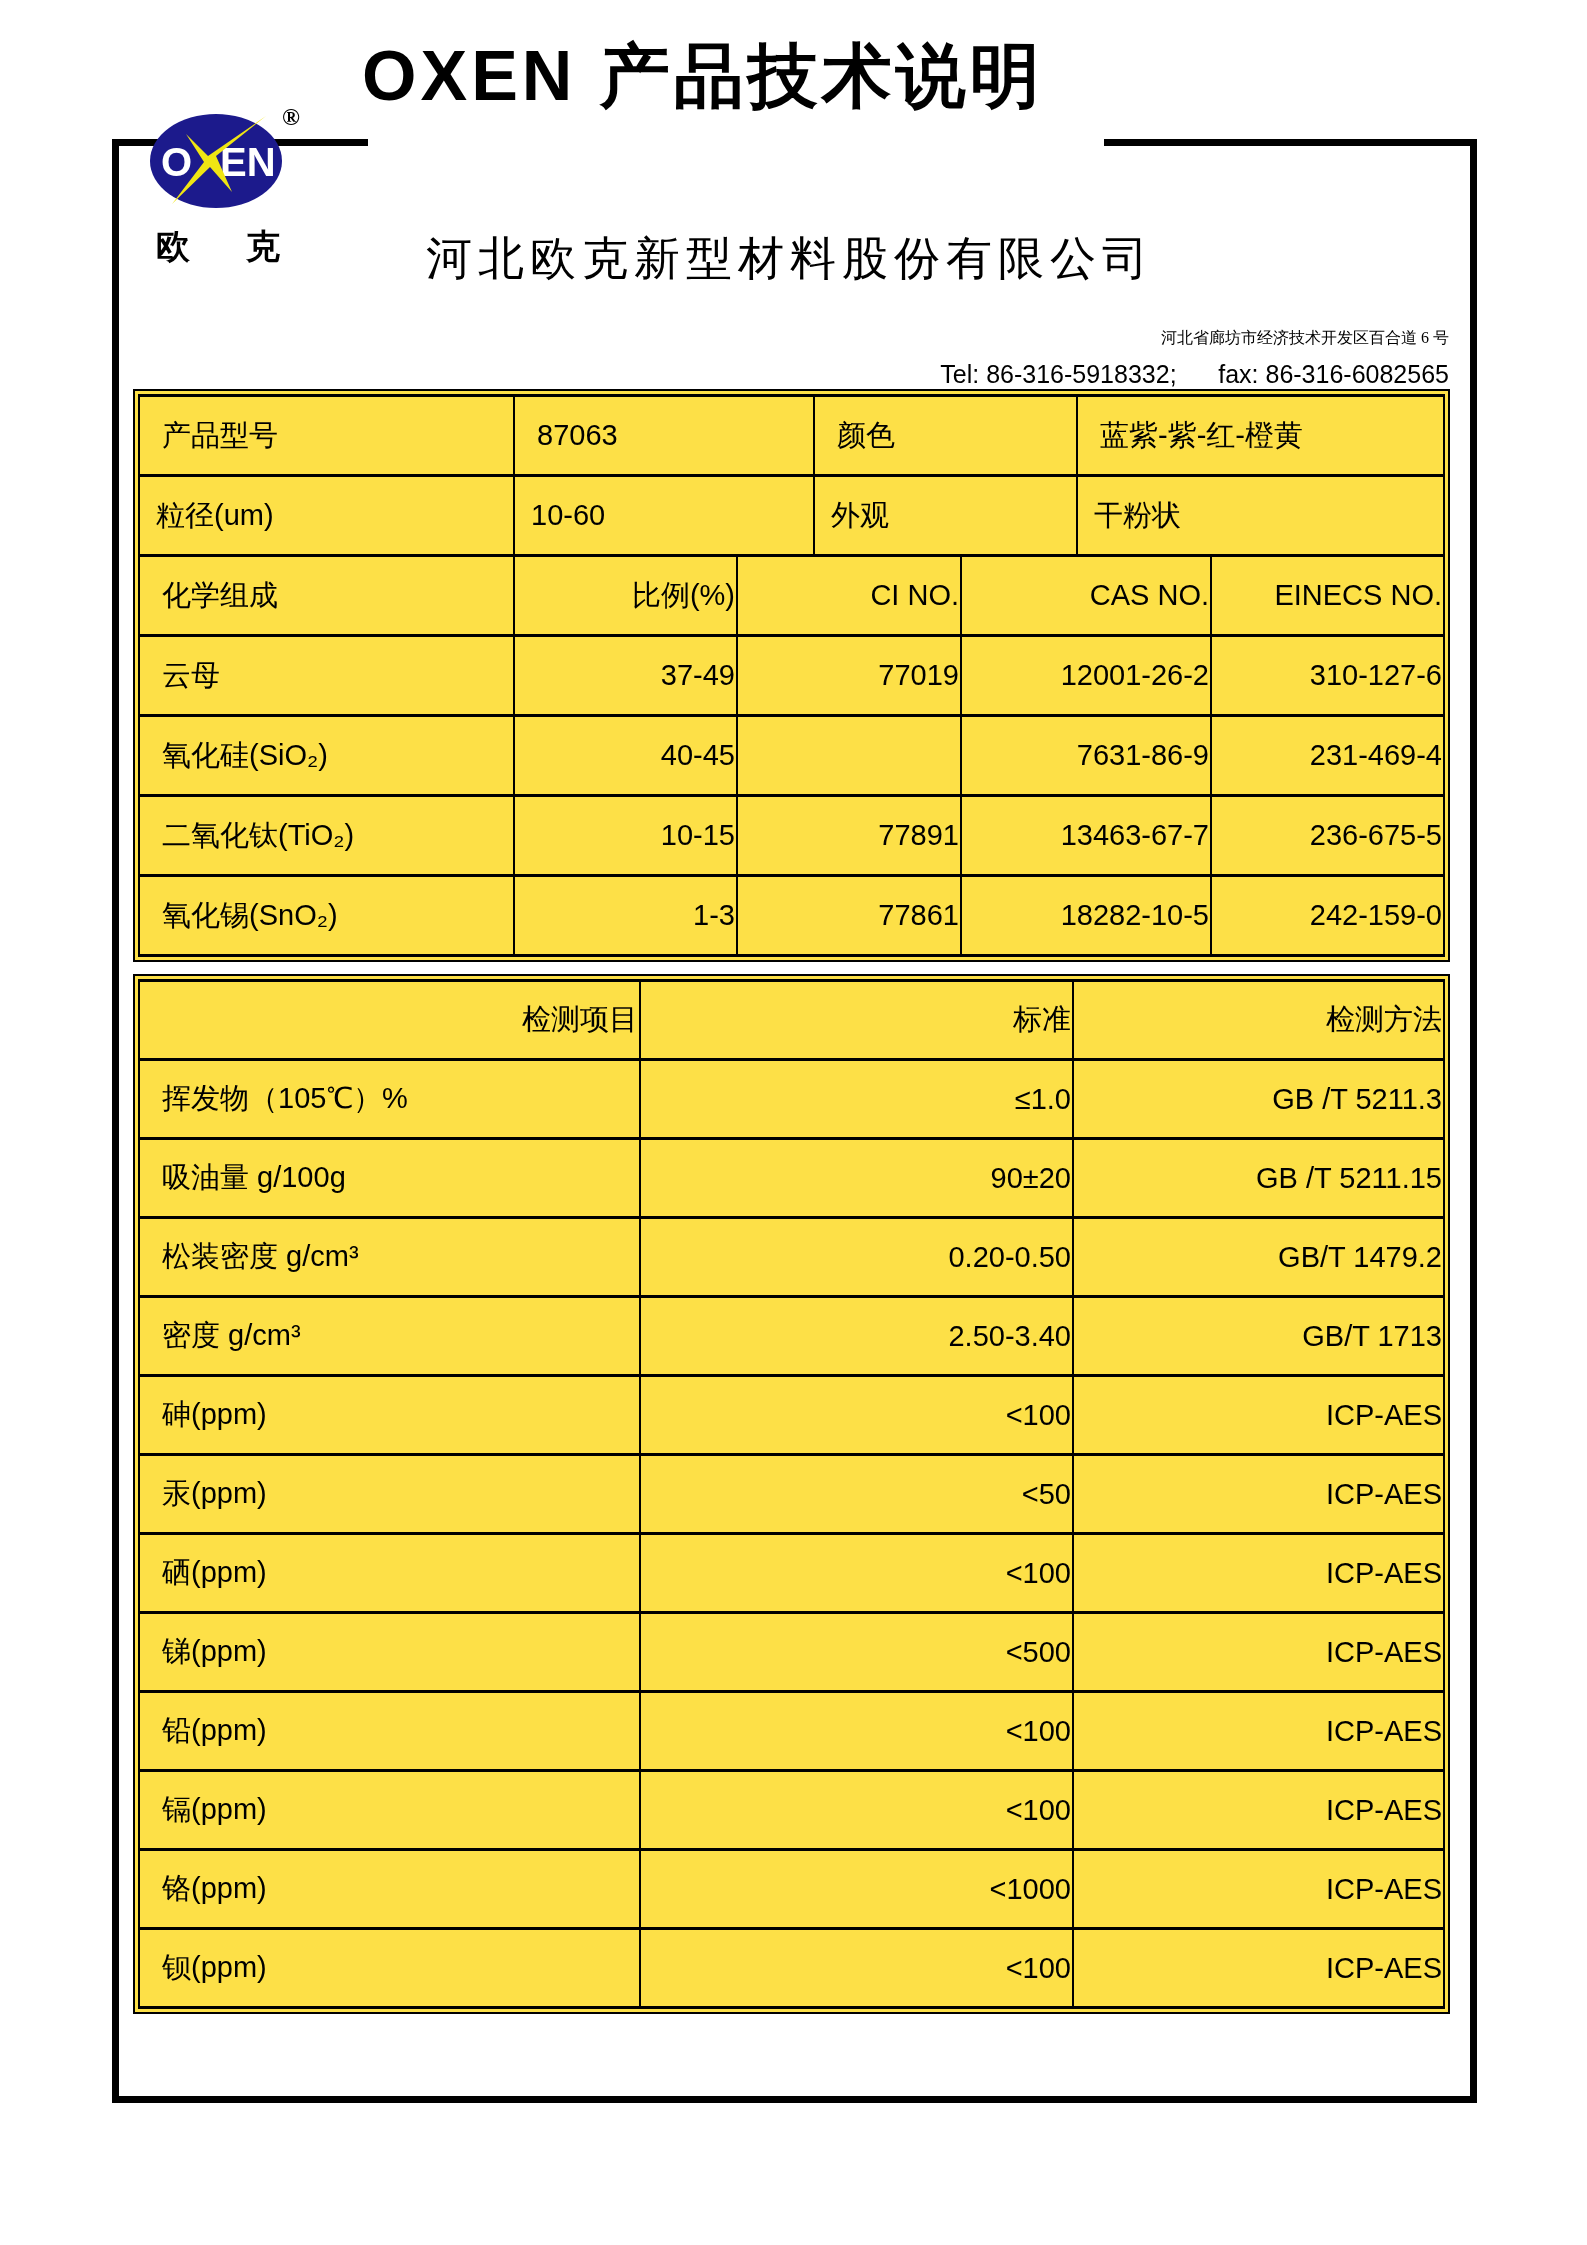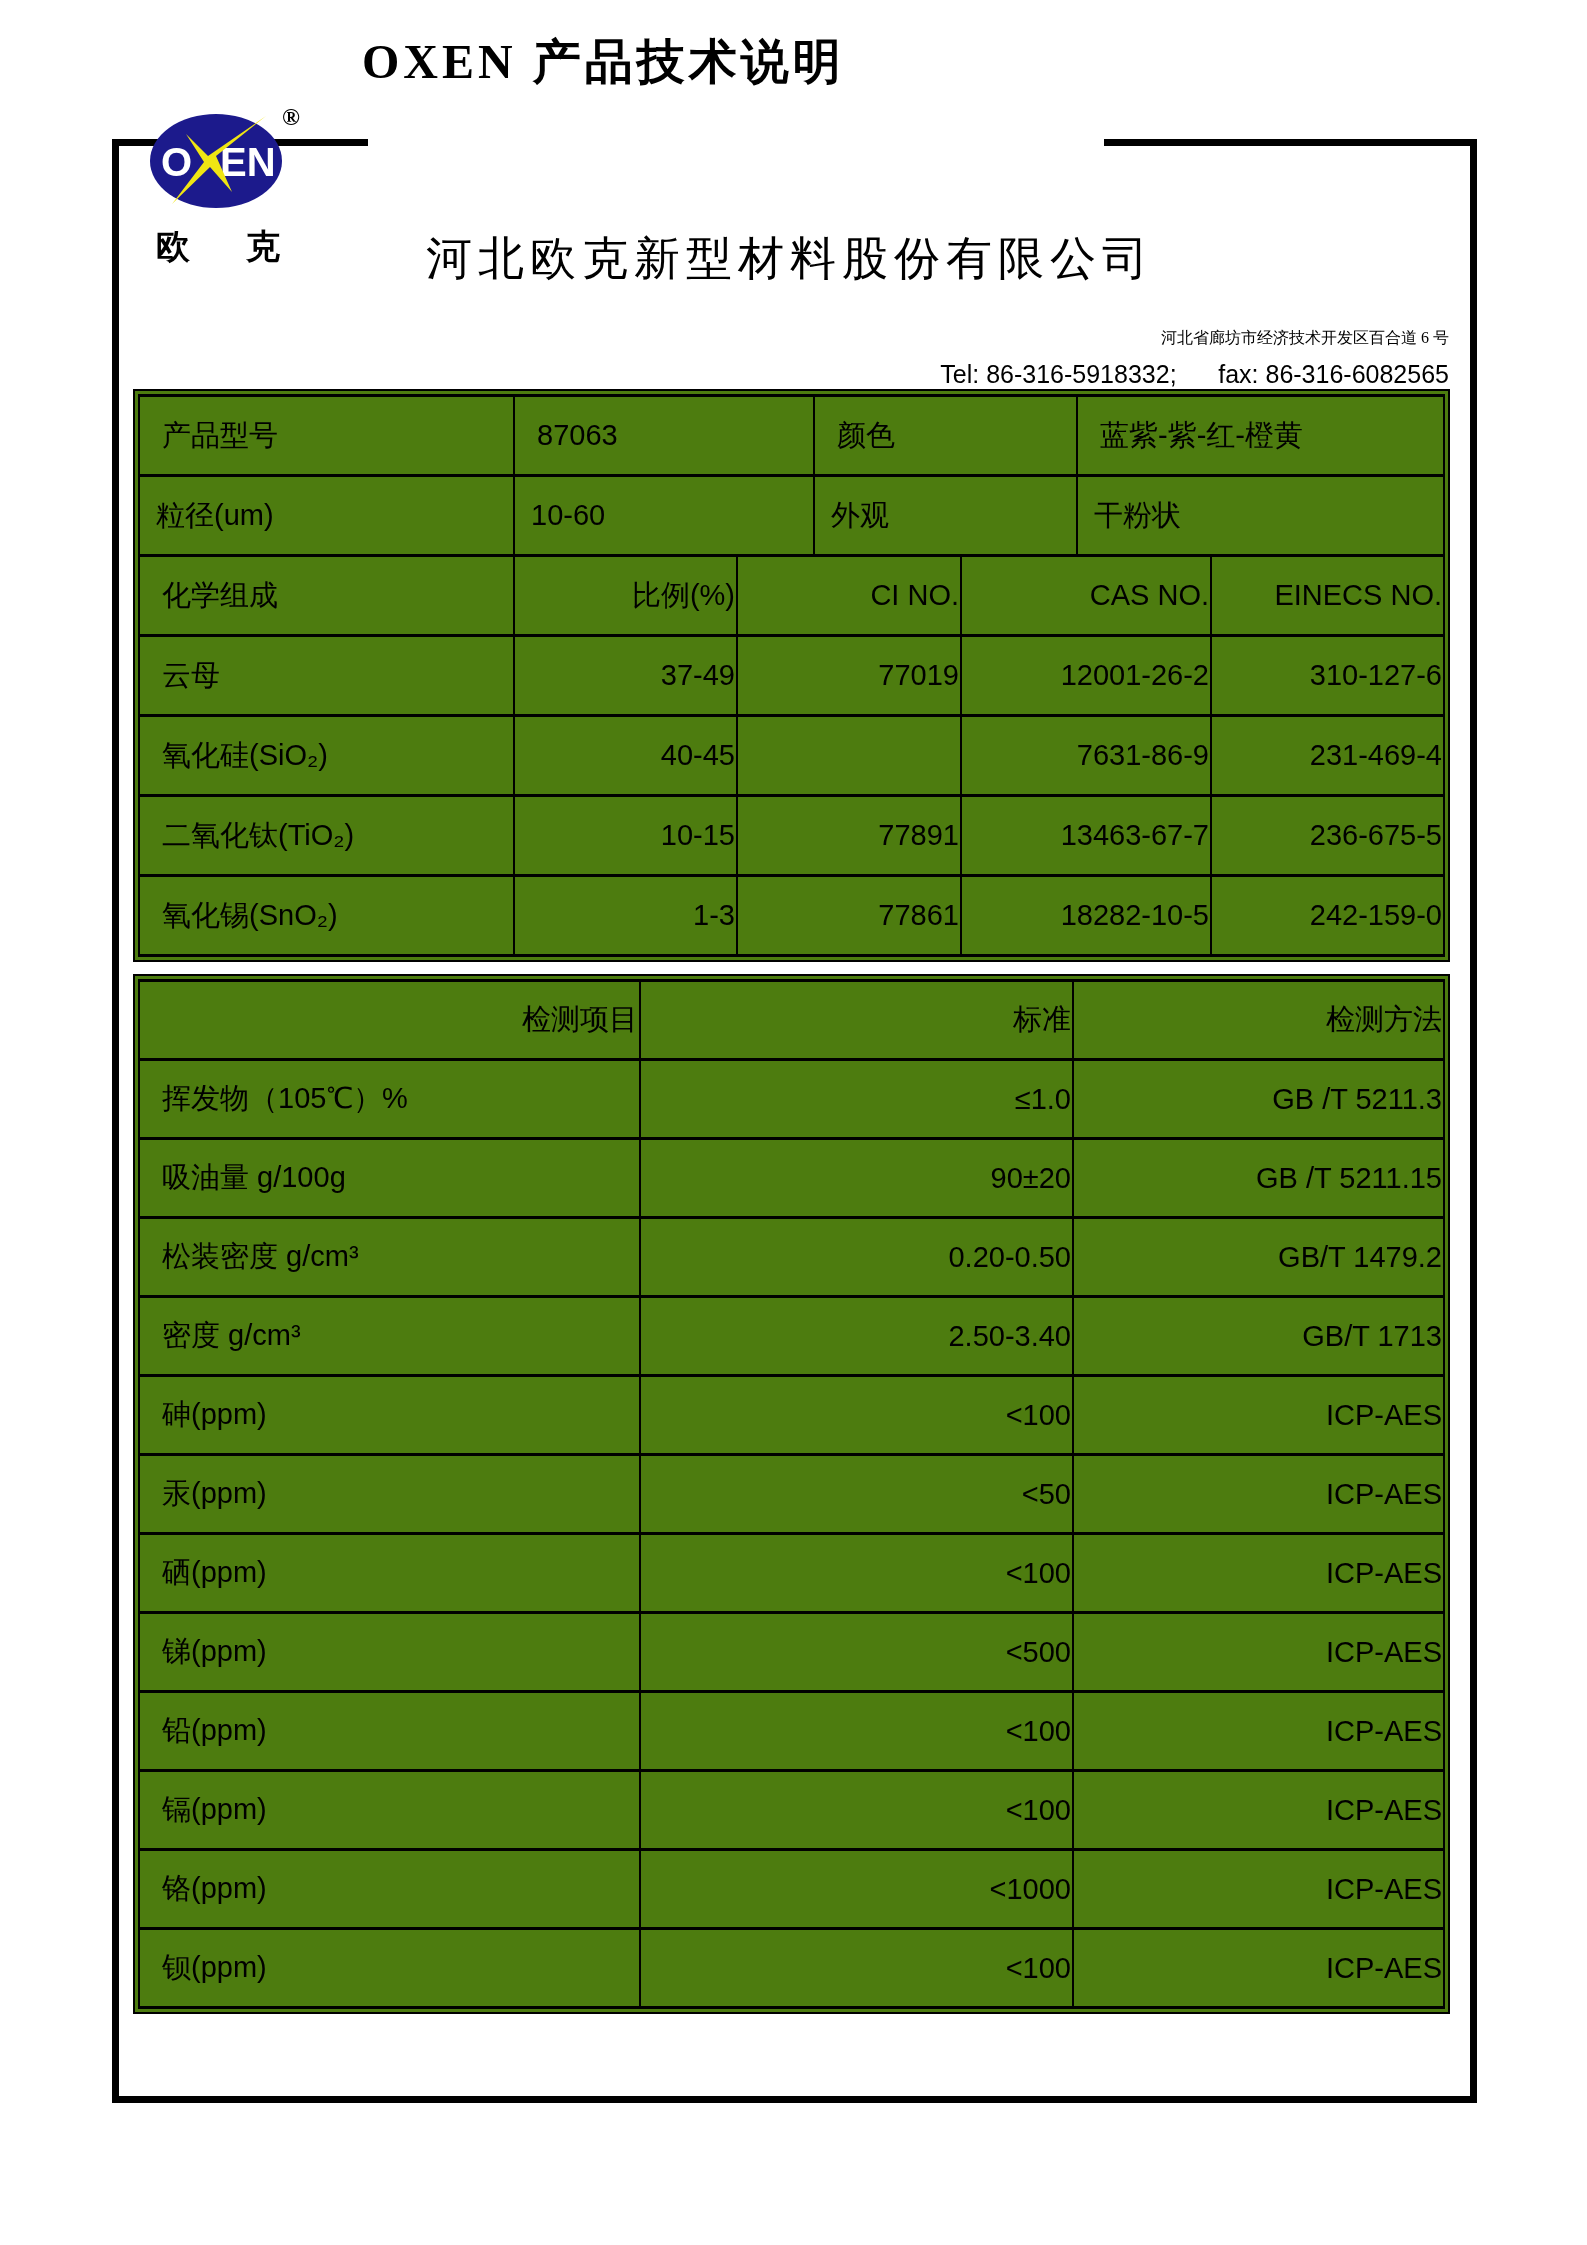--- a/index.html
+++ b/index.html
@@ -9,23 +9,23 @@
     background:#ffffff;
     font-family:"Liberation Sans",sans-serif;
     color:#000;
     overflow:hidden;
   }
   .abs{position:absolute;}
 
   
   #page-title{
     left:362px;top:30px;
-    font-family:Liberation Serif, serif;
+    font-family:Liberation Sans, sans-serif;
     font-weight:bold;
-    font-size:48px;
+    font-size:70px;
     letter-spacing:4px;
     white-space:nowrap;
     color:#000;
   }
   .title-line{background:#000;height:7px;top:139px;}
   #title-line-left{left:112px;width:256px;}
   #title-line-right{left:1104px;width:373px;}
 
   
   #page-frame{
@@ -70,21 +70,21 @@
     font-family:Liberation Sans, sans-serif;
     font-size:25px;
     white-space:pre;
   }
 
   
   .twrap{
     position:absolute;
     border:2px solid #000;
     padding:3px;
-    background:#4d7c0f;
+    background:#fde047;
   }
   #t1wrap{left:133px;top:389px;}
   #t2wrap{left:133px;top:974px;}
 
   table{
     border-collapse:collapse;
     table-layout:fixed;
     font-family:"Liberation Sans",sans-serif;
     font-size:29px;
     color:#000;

